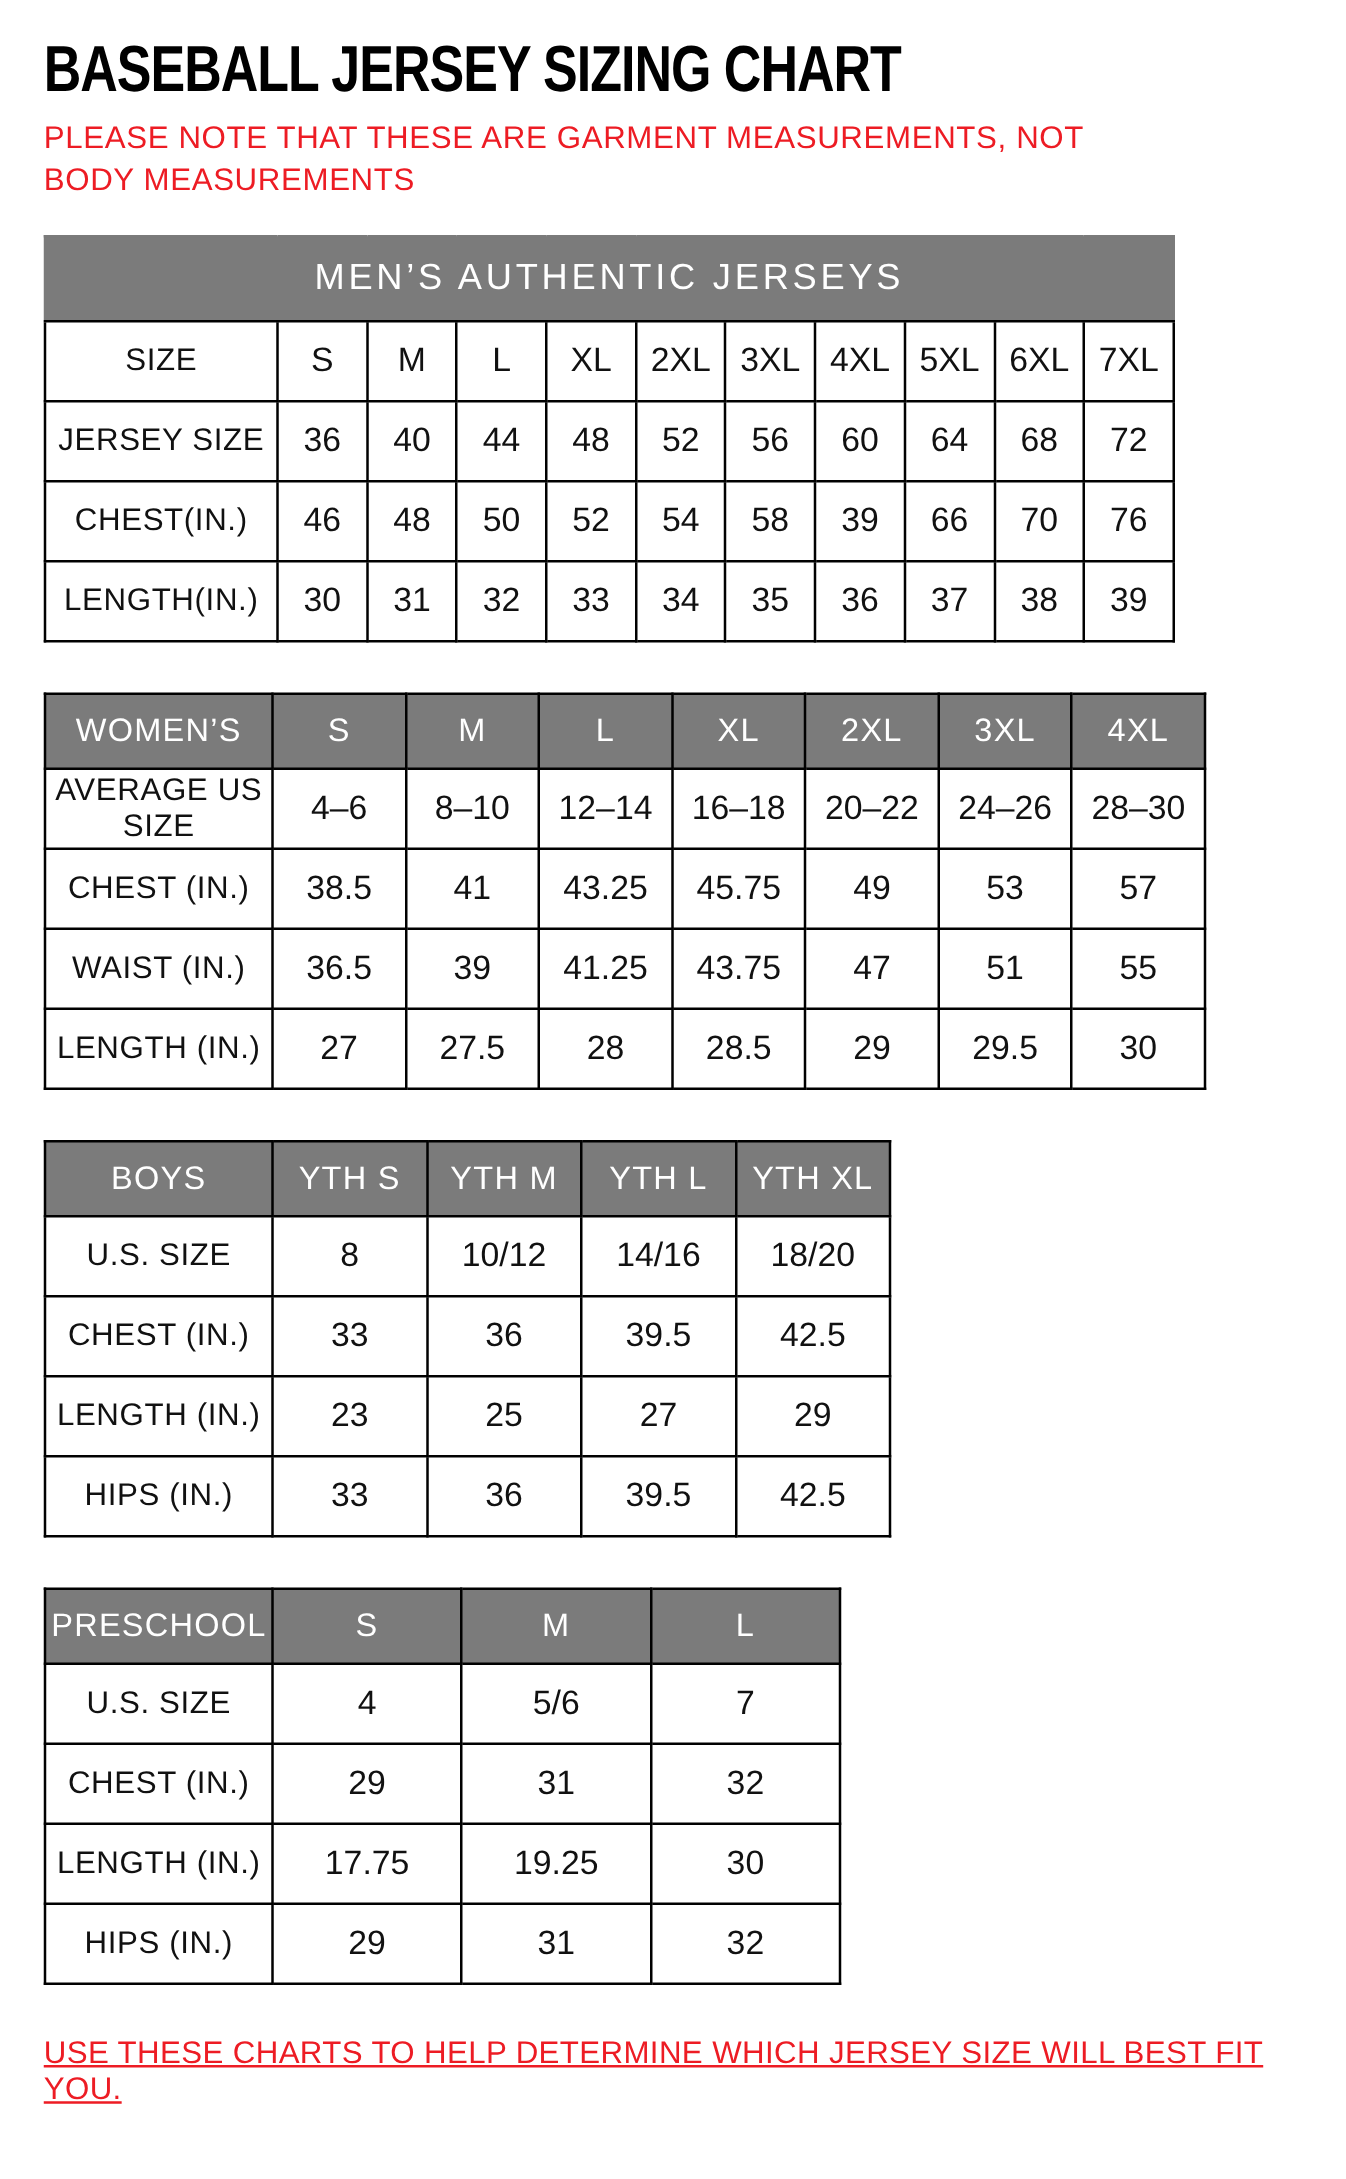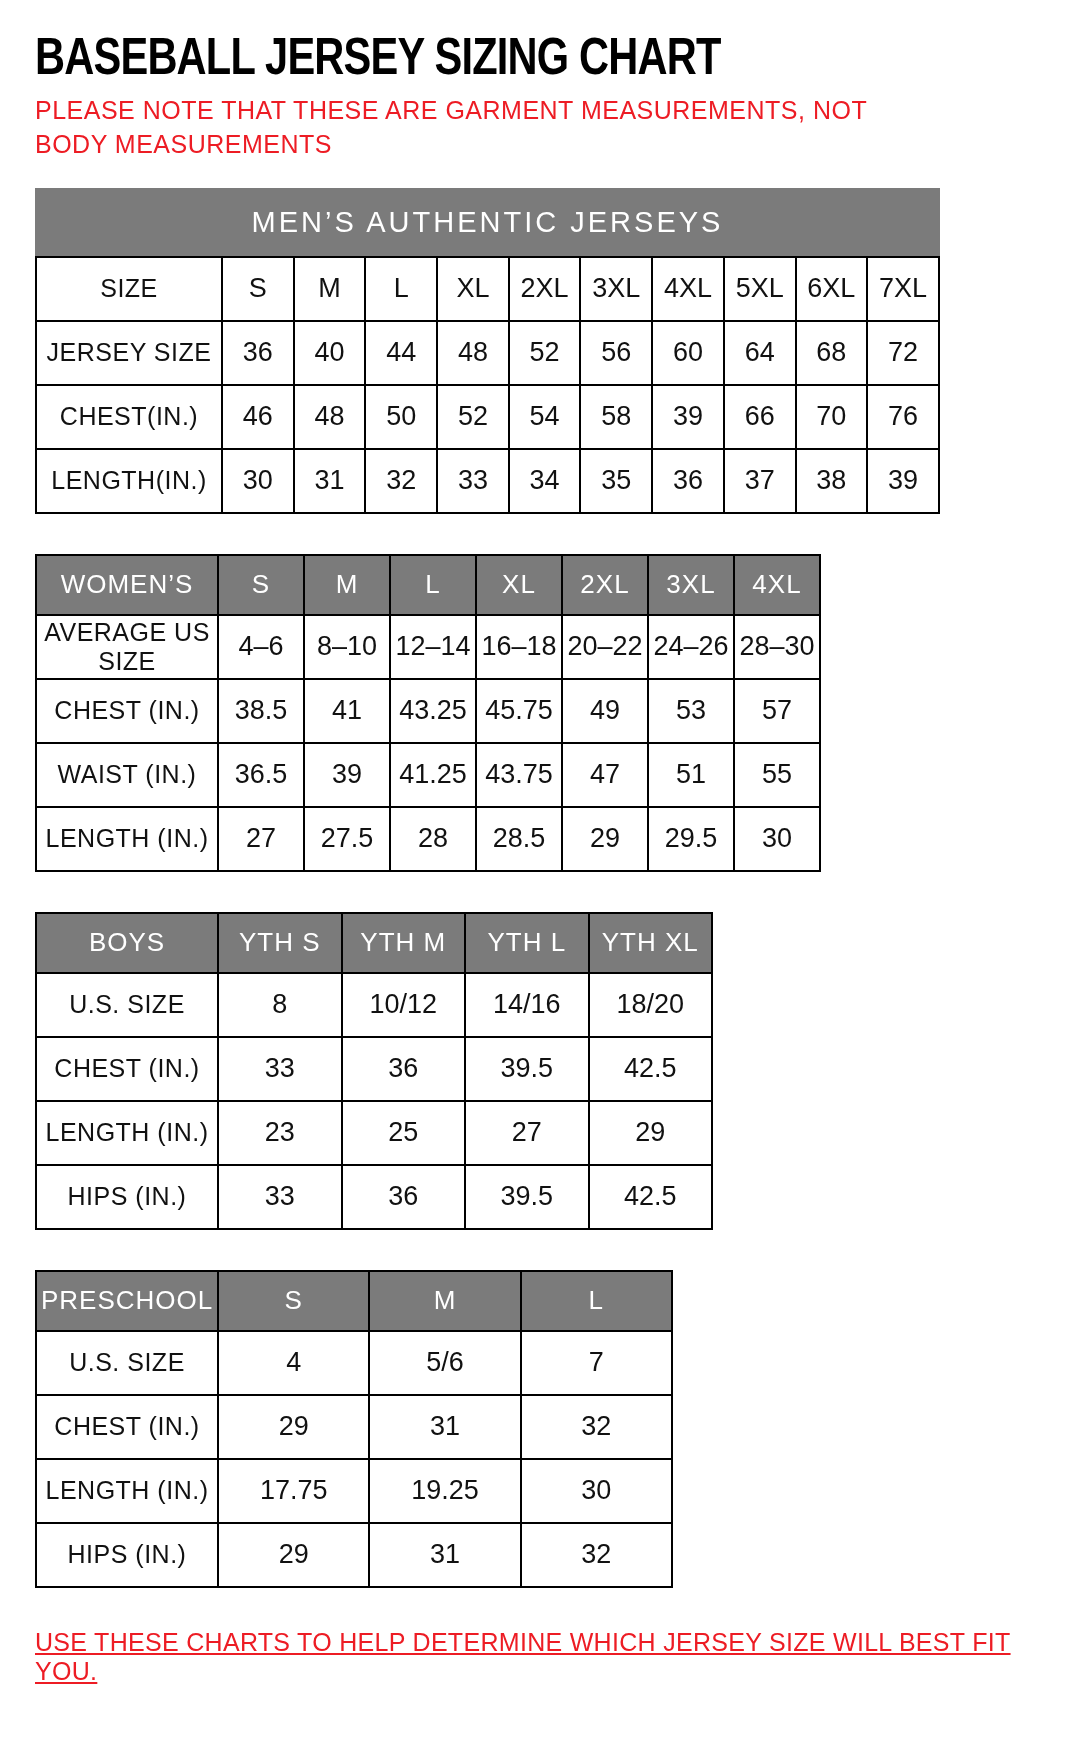--- a/index.html
+++ b/index.html
@@ -163,21 +163,21 @@
           <td class="value-cell">34</td>
           <td class="value-cell">35</td>
           <td class="value-cell">36</td>
           <td class="value-cell">37</td>
           <td class="value-cell">38</td>
           <td class="value-cell">39</td>
         </tr>
       </tbody>
     </table>
 
-  <table class="size-table" style="width:786px">
+  <table class="size-table" style="width:930px">
       <colgroup>
         <col style="width: 182px;">
         <col>
         <col>
         <col>
         <col>
         <col>
         <col>
         <col>
       </colgroup>

